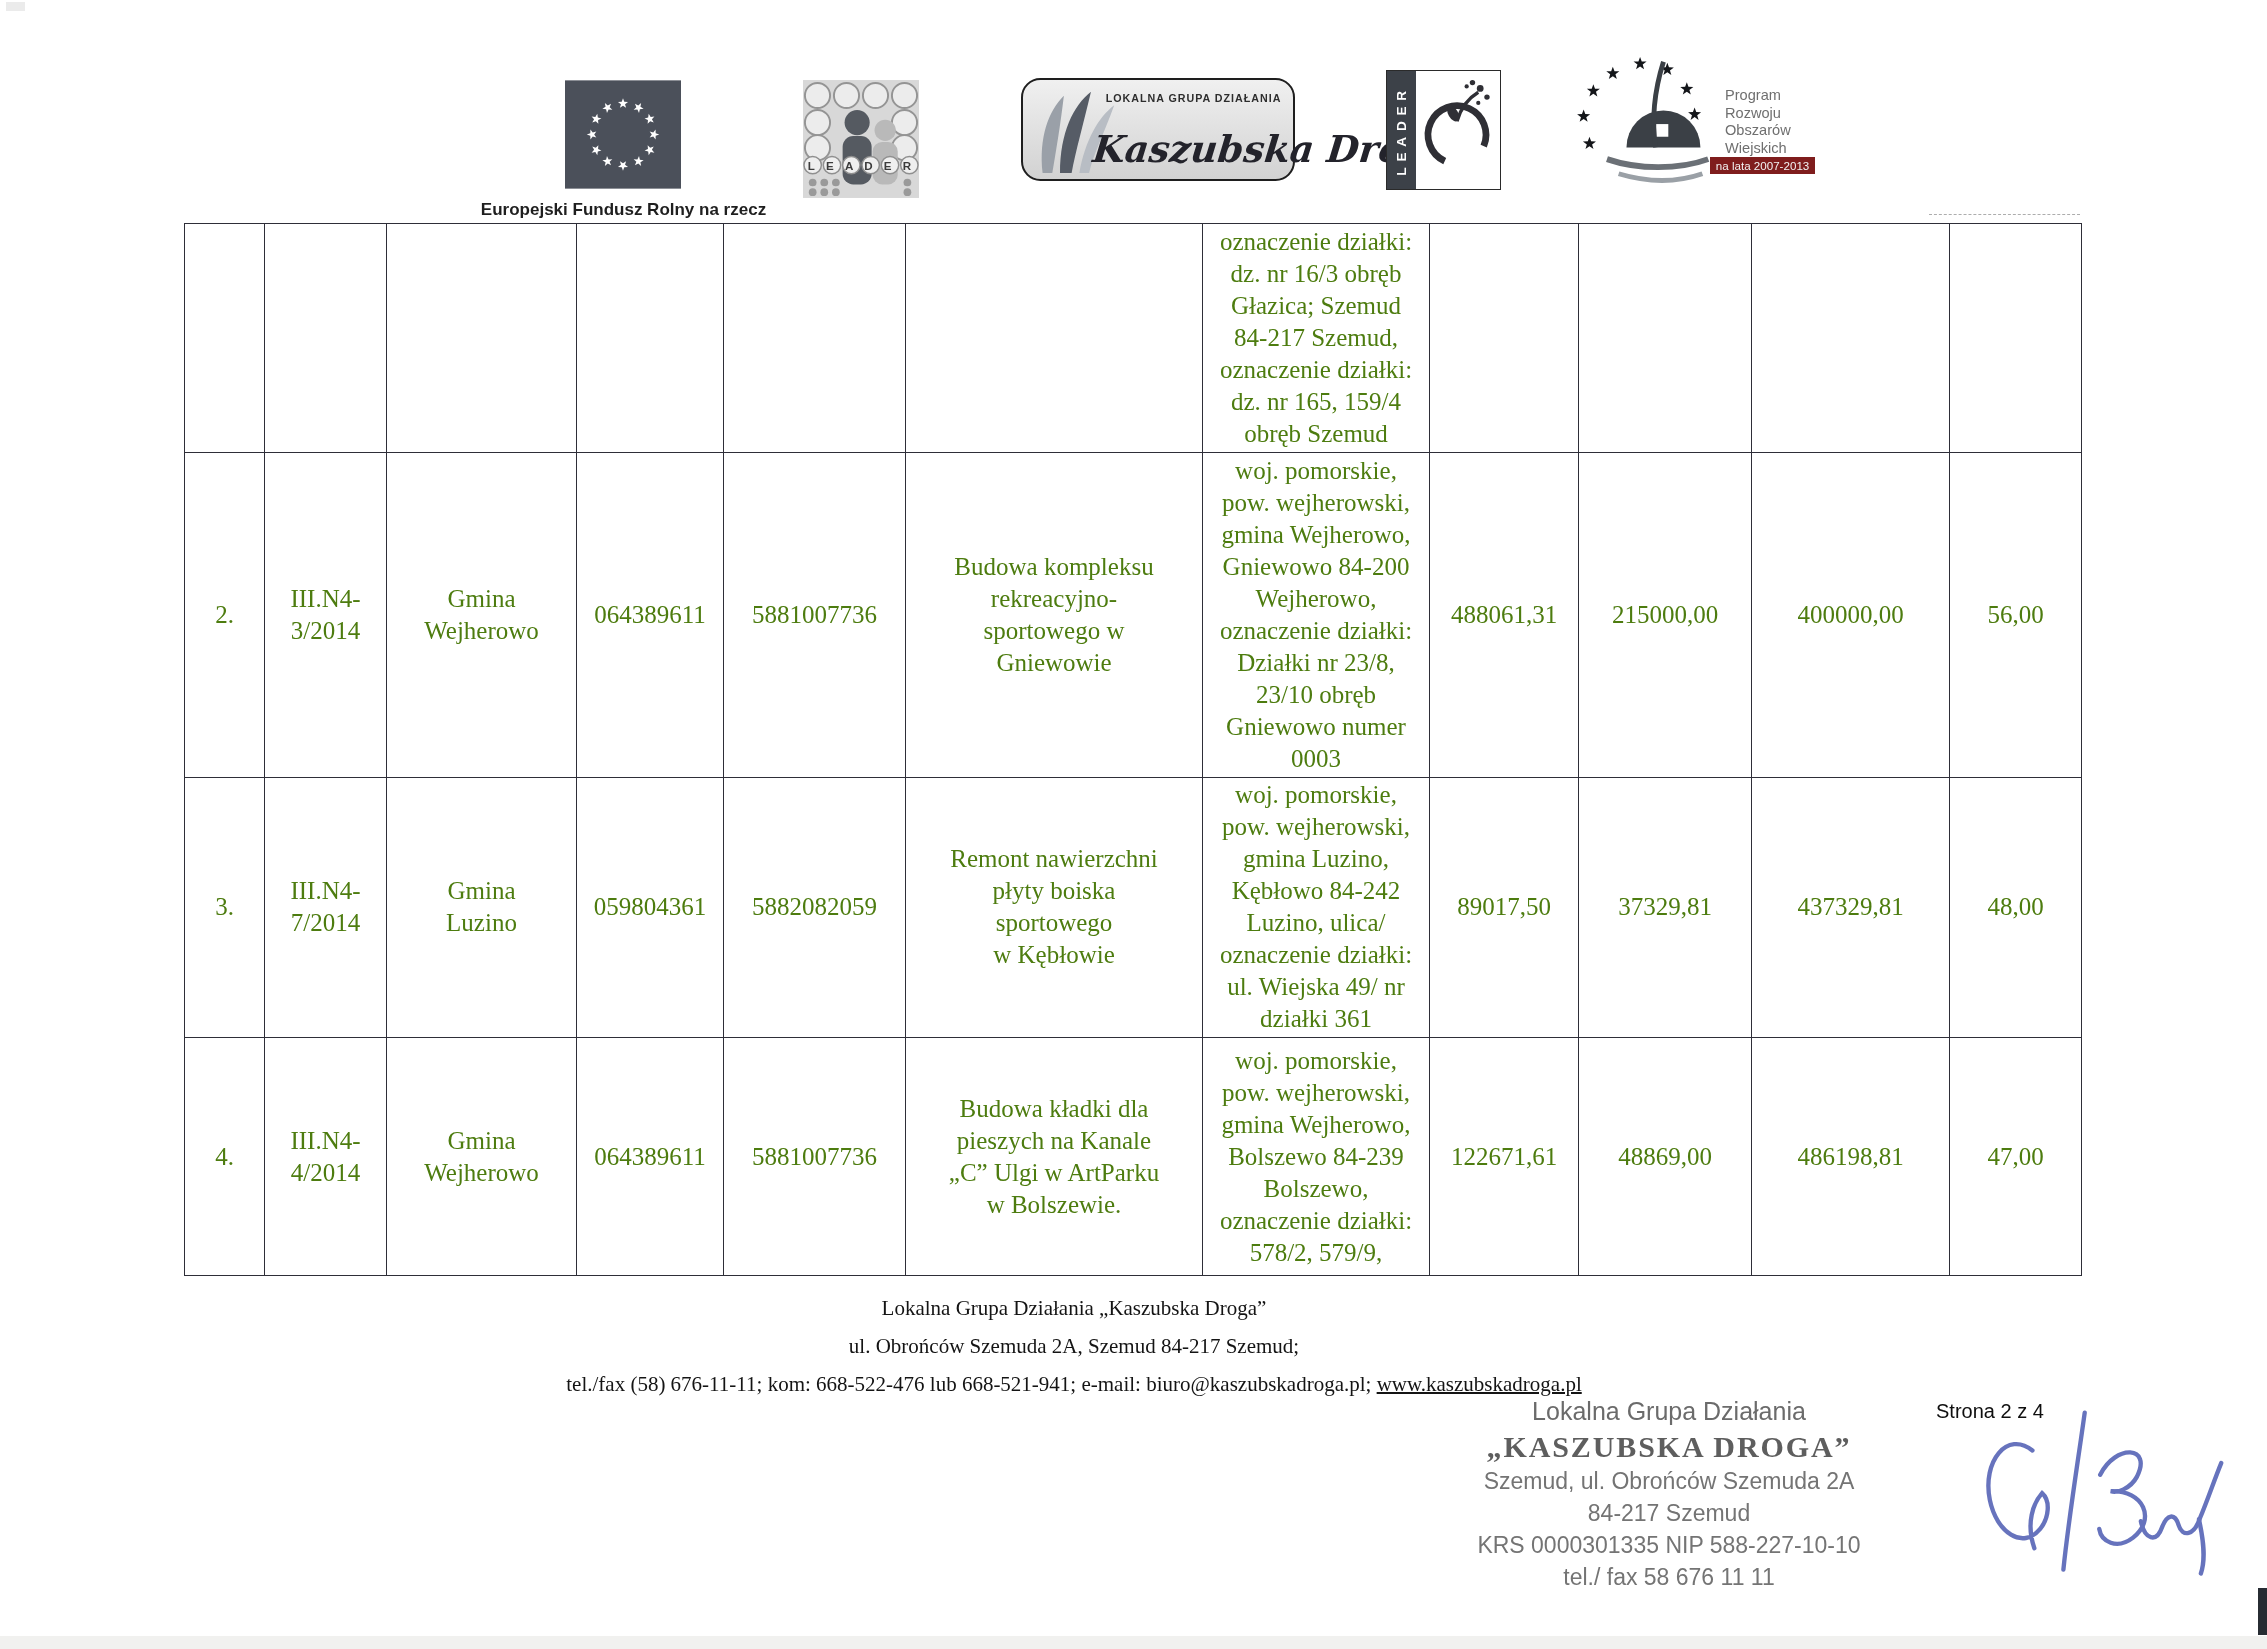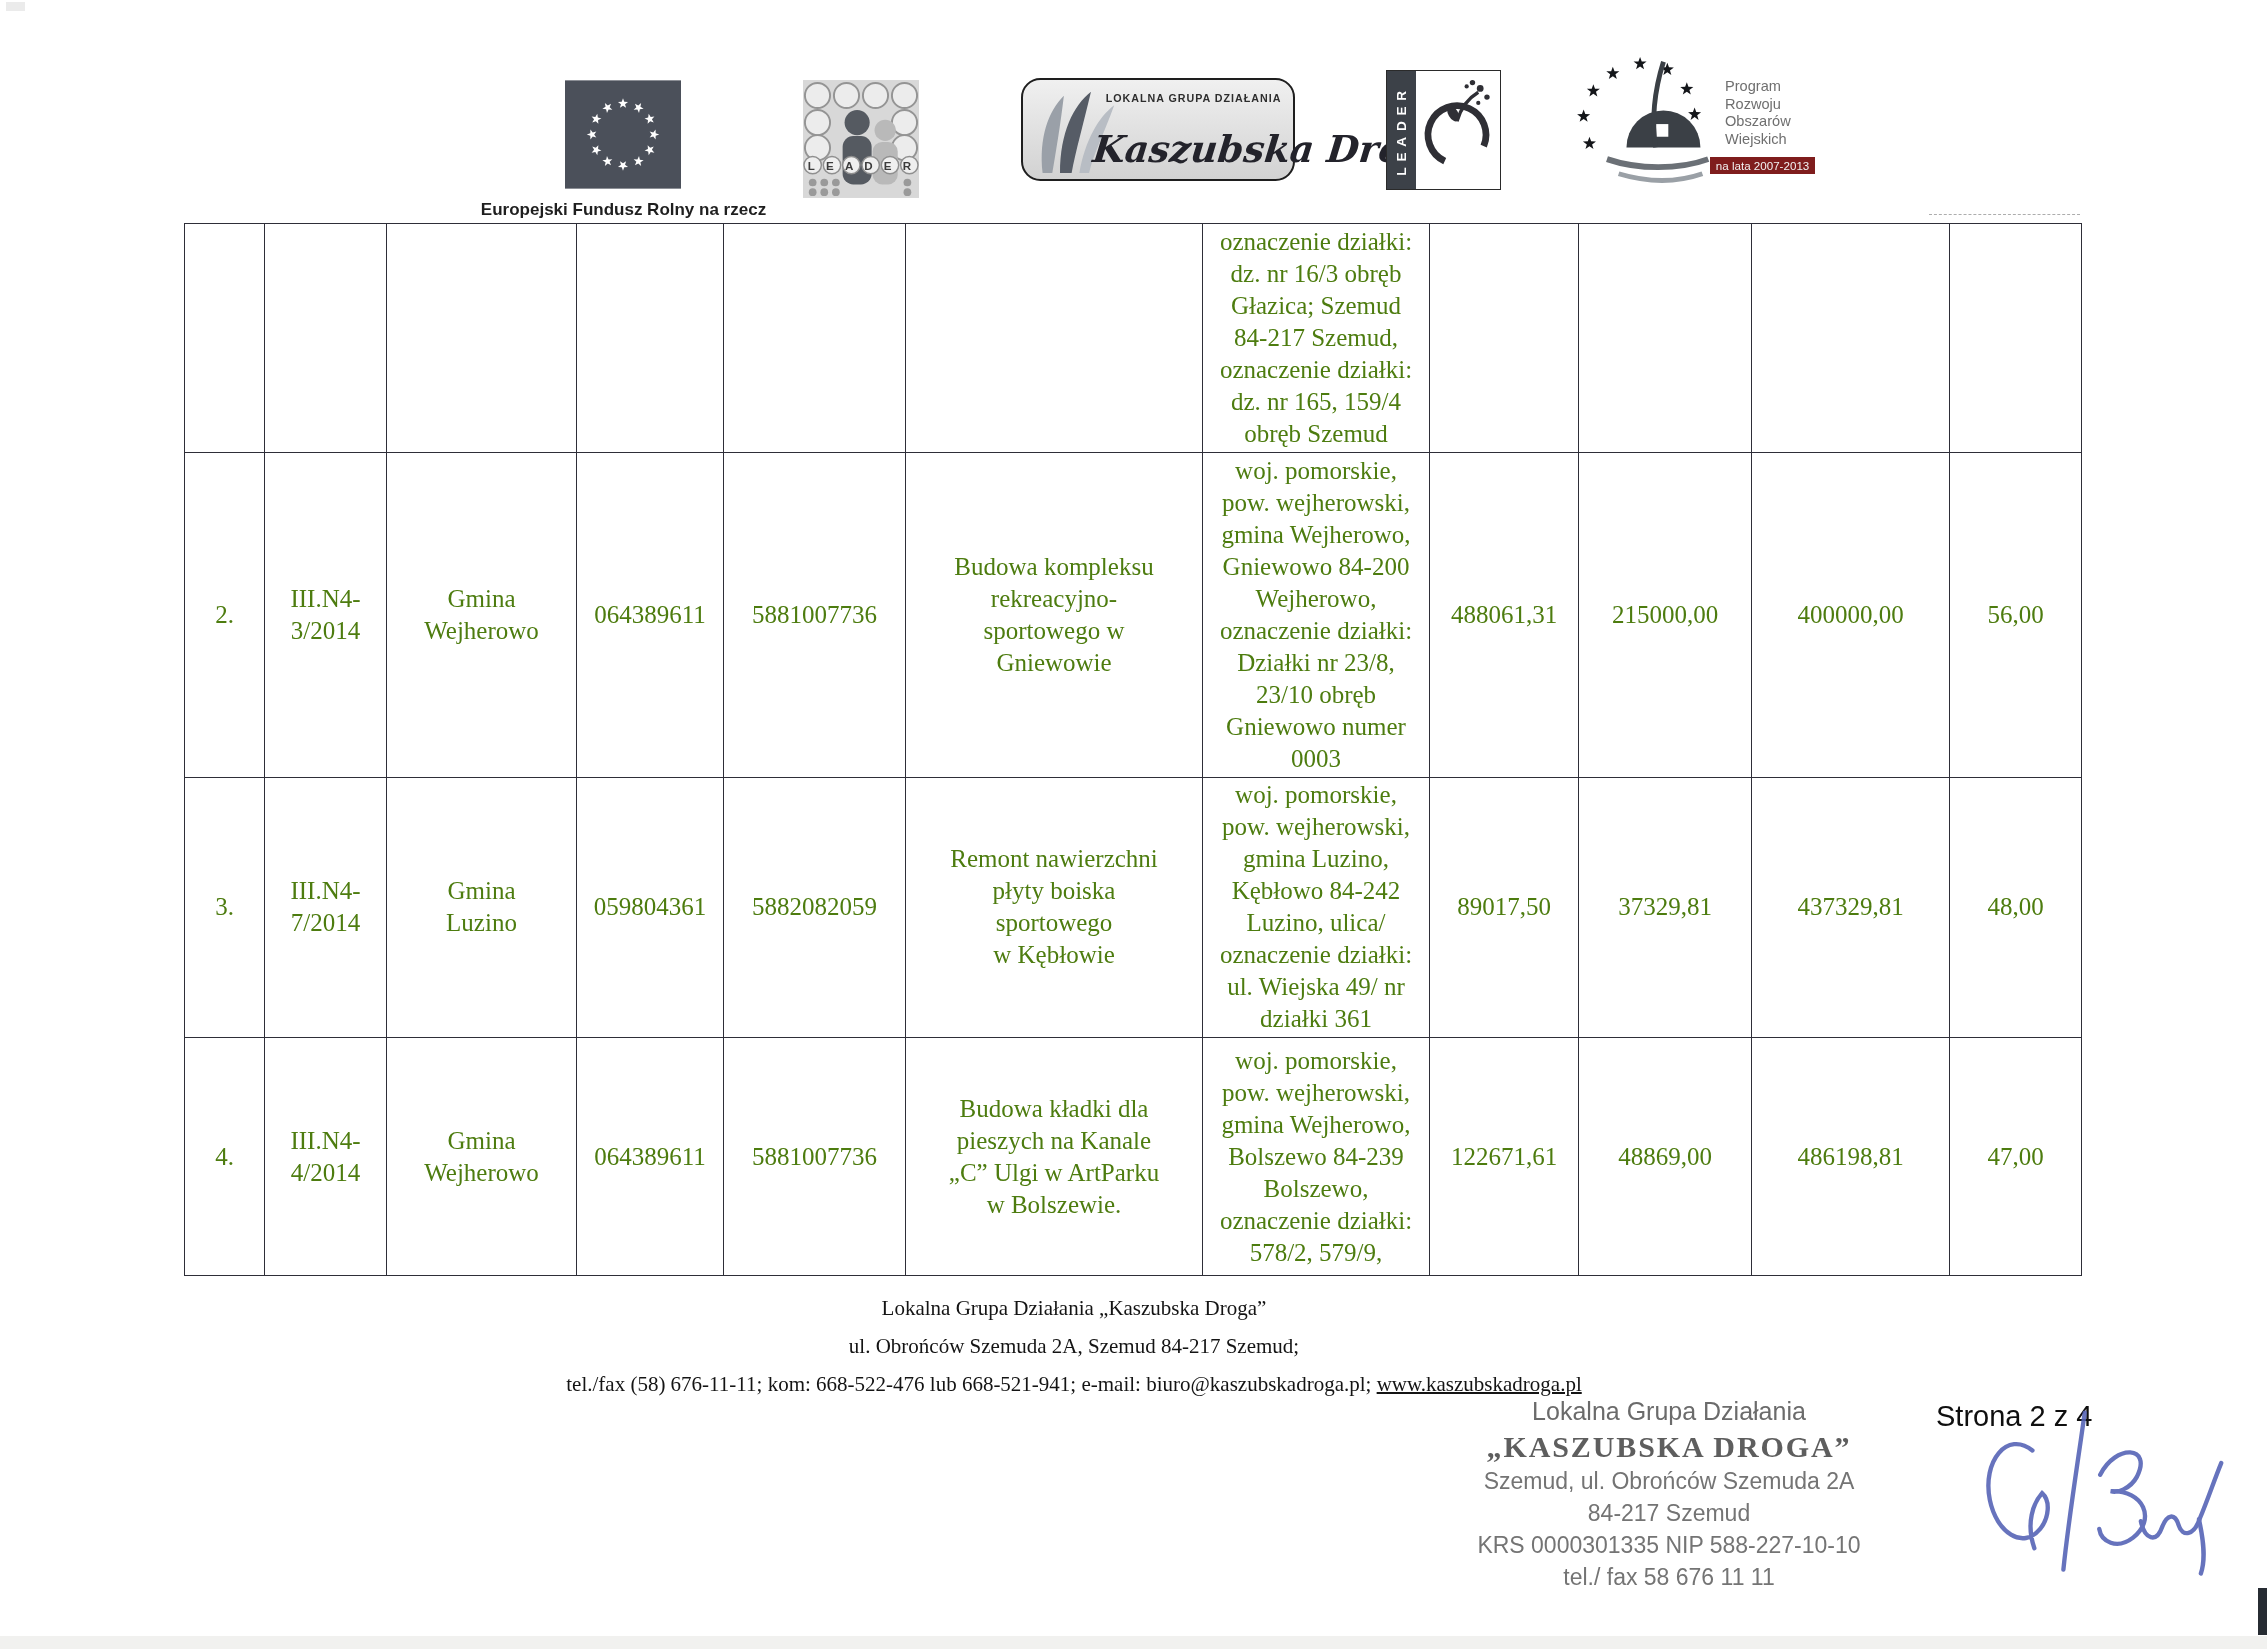--- a/index.html
+++ b/index.html
@@ -36,21 +36,21 @@
   .lbw-strip{
     position:absolute;left:0;top:0;width:29px;height:100%;background:#3c4148;
     display:flex;align-items:center;justify-content:center;
   }
   .lbw-vtext{
     writing-mode:vertical-rl;transform:rotate(180deg);
     font-family:"Liberation Sans",sans-serif;font-weight:bold;font-size:13.6px;
     letter-spacing:5.8px;color:#fff;
   }
   .prow-text{
-    position:absolute;left:1725px;top:78px;
+    position:absolute;left:1725px;top:87px;
     font-family:"Liberation Sans",sans-serif;font-size:14.6px;line-height:17.5px;
     color:#6f6f6f;white-space:pre-line;
   }
   .prow-years{
     position:absolute;left:1710px;top:157px;background:#7f1d1d;color:#f2f2f2;
     font-family:"Liberation Sans",sans-serif;font-size:11.6px;padding:1.9px 5.8px;
   }
   
   table.projects{
     position:absolute;left:184px;top:223px;width:1898px;
@@ -79,21 +79,21 @@
     font-family:"Liberation Sans",sans-serif;color:#747474;
   }
   .stamp .s1{font-size:25px;line-height:33px;color:#6b6b6b;}
   .stamp .sname{
     font-family:"Liberation Serif",serif;font-weight:bold;font-size:30px;
     line-height:37px;letter-spacing:1.9px;color:#5e5e5e;
   }
   .stamp .srow{font-size:23px;line-height:32px;}
   .page-num{
     position:absolute;left:1936px;top:1400px;
-    font-family:"Liberation Sans",sans-serif;font-size:29px;color:#0f0f0f;
+    font-family:"Liberation Sans",sans-serif;font-size:20px;color:#0f0f0f;
   }
   
   .art-bottom{position:absolute;left:0;top:1636px;width:2268px;height:13.6px;background:#f1f1ef;}
   .art-right{position:absolute;left:2258px;top:1588px;width:9.7px;height:47px;background:#272c33;}
   .art-topleft{position:absolute;left:5.8px;top:1.9px;width:19.4px;height:8.7px;background:#ebebeb;}
 </style>
 </head>
 <body>
 
 <div class="logo" style="left:565px;top:80px;">

